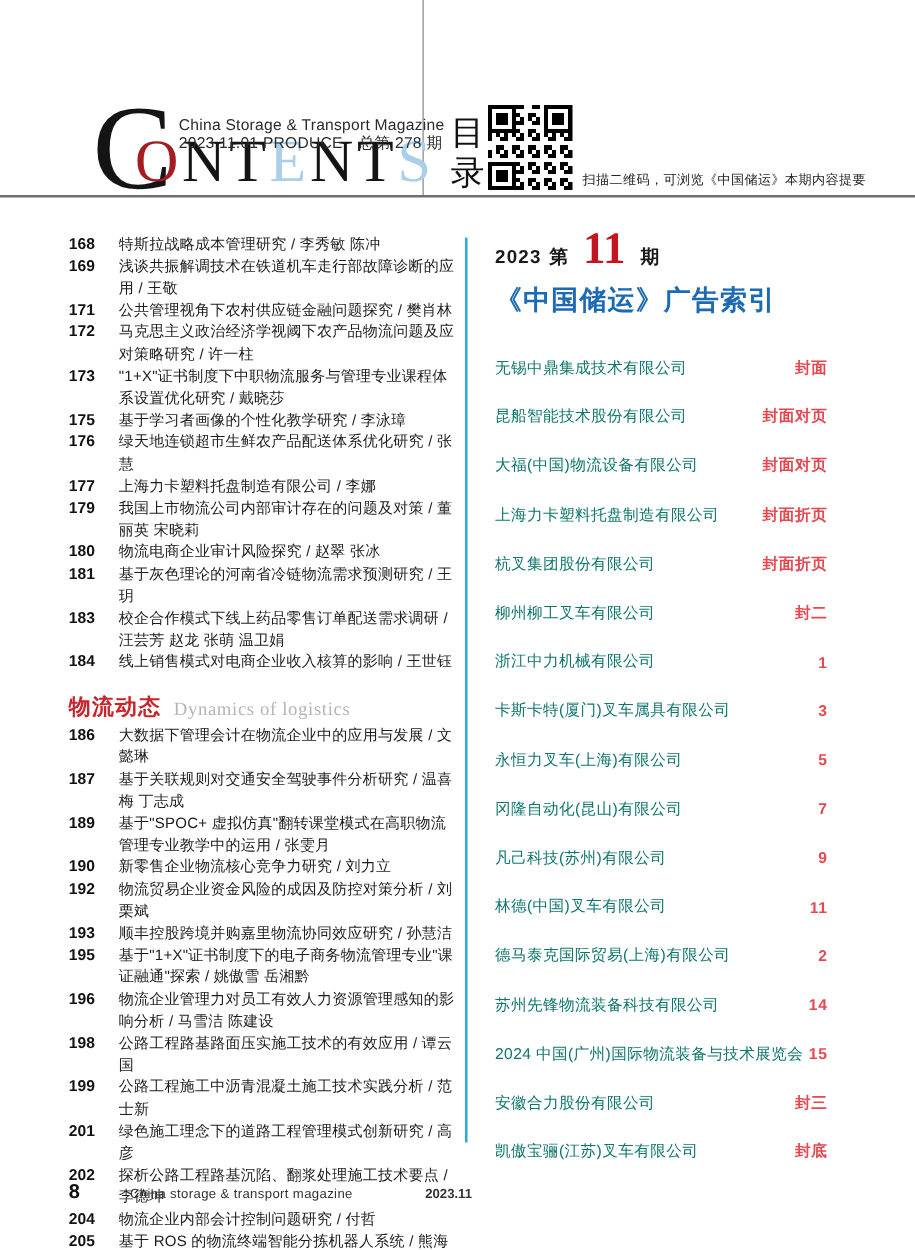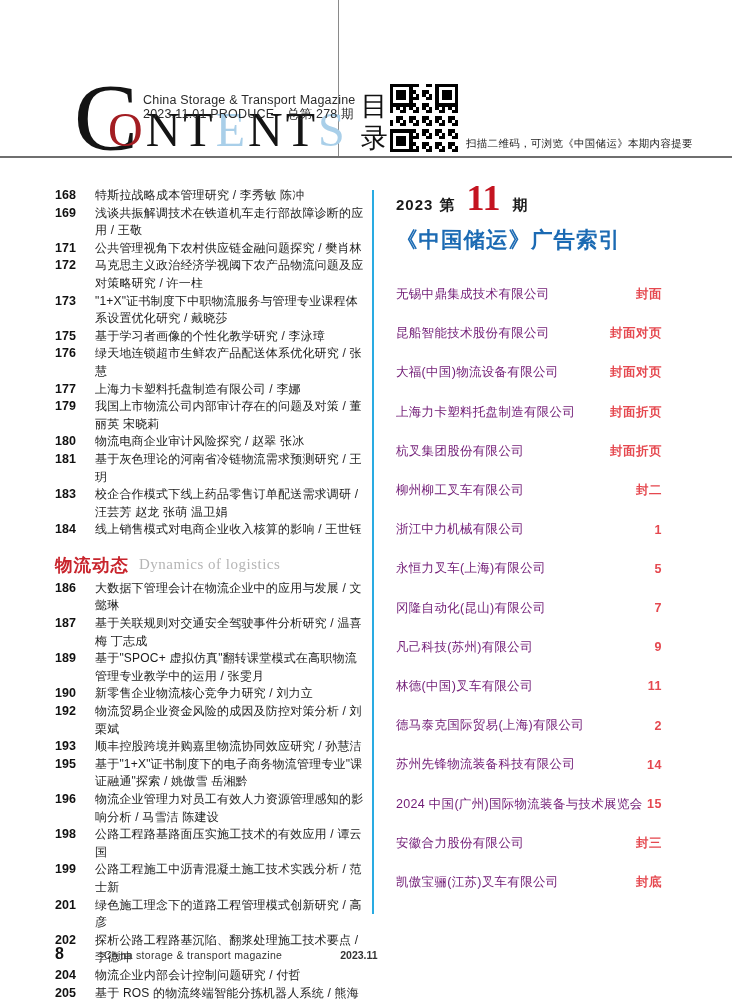--- a/index.html
+++ b/index.html
@@ -24,35 +24,35 @@
     font-family:"Liberation Serif",serif;font-size:27px;line-height:1.2;color:#111;
     word-break:break-all;text-align:center;
   }
   .qr{position:absolute;left:390px;top:84px;width:68px;height:68px;}
   .qr-caption{position:absolute;left:466px;top:137px;font-size:10.5px;color:#222;letter-spacing:0.3px;}
   
   .toc-list{position:absolute;left:55px;top:187px;width:314px;}
   .toc-row{display:flex;font-size:12px;line-height:17.6px;}
   .toc-num{width:40px;flex:none;font-weight:bold;font-size:12.5px;color:#111;}
   .toc-text{flex:1;color:#1c1c1c;letter-spacing:0.2px;}
-  .section-head{margin:14px 0 3px 0;display:flex;align-items:center;}
+  .section-head{margin:14px 0 3px 0;display:flex;align-items:flex-end;}
   .section-zh{font-size:17.5px;font-weight:bold;color:#c8242c;letter-spacing:1px;}
   .section-en{font-family:"Liberation Serif",serif;font-size:15px;color:#b5b5b5;margin-left:10px;letter-spacing:0.5px;}
   
   .col-divider{position:absolute;left:372px;top:190px;width:2px;height:724px;background:#29abe2;}
   
   .ad-col{position:absolute;left:396px;top:182px;width:266px;}
   .ad-issue{display:flex;align-items:baseline;height:36px;}
   .ad-year{font-size:15px;font-weight:bold;letter-spacing:1px;}
   .ad-issue-word{font-size:15px;font-weight:bold;margin:0 6px;}
   .ad-issue-num{font-family:"Liberation Serif",serif;font-size:36px;font-weight:bold;color:#c41420;margin:0 6px;line-height:0.9;}
   .ad-title{margin-top:7px;font-size:21.5px;font-weight:bold;color:#1b6ab3;letter-spacing:1px;}
   .ad-list{margin-top:21px;}
   .ad-row{height:39.2px;display:flex;justify-content:space-between;align-items:center;}
-  .ad-name{font-size:12.5px;color:#701a75;letter-spacing:0.3px;}
+  .ad-name{font-size:12.5px;color:#0f766e;letter-spacing:0.3px;}
   .ad-label{font-size:12.5px;font-weight:bold;color:#e5484f;letter-spacing:0.5px;}
   
   .footer{position:absolute;left:55px;top:945px;display:flex;align-items:baseline;}
   .footer-page{font-size:16px;font-weight:bold;color:#111;}
   .footer-mag{font-size:10.5px;color:#333;margin-left:40px;letter-spacing:0.3px;}
   .footer-issue{font-size:10.5px;color:#333;margin-left:58px;font-weight:bold;}
 </style>
 </head>
 <body>
 
@@ -356,20 +356,24 @@
       </div>
       <div class="ad-row">
         <span class="ad-name">柳州柳工叉车有限公司</span>
         <span class="ad-label">封二</span>
       </div>
       <div class="ad-row">
         <span class="ad-name">浙江中力机械有限公司</span>
         <span class="ad-label">1</span>
       </div>
       <div class="ad-row">
+        <span class="ad-name">卡斯卡特(厦门)叉车属具有限公司</span>
+        <span class="ad-label">3</span>
+      </div>
+      <div class="ad-row">
         <span class="ad-name">永恒力叉车(上海)有限公司</span>
         <span class="ad-label">5</span>
       </div>
       <div class="ad-row">
         <span class="ad-name">冈隆自动化(昆山)有限公司</span>
         <span class="ad-label">7</span>
       </div>
       <div class="ad-row">
         <span class="ad-name">凡己科技(苏州)有限公司</span>
         <span class="ad-label">9</span>

